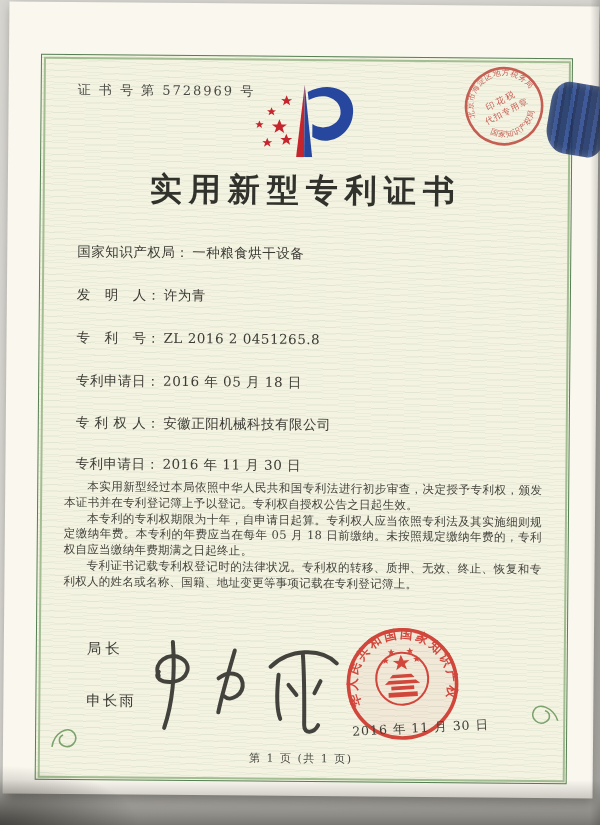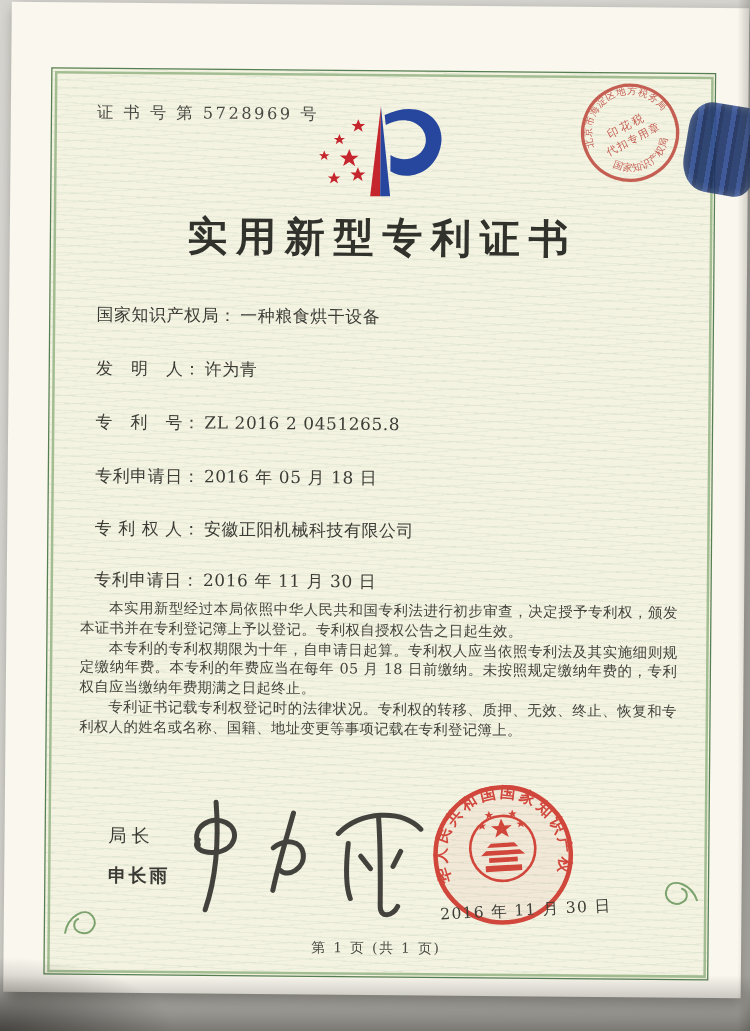--- a/index.html
+++ b/index.html
@@ -28,22 +28,22 @@
   .cert-number{position:absolute;left:36px;top:26px;font-size:13px;letter-spacing:2px;color:#4a4a44;white-space:nowrap;}
   .logo{position:absolute;left:208px;top:22px;width:118px;height:88px;}
   .cert-title{position:absolute;left:0;right:0;top:112px;text-align:center;
     font-size:32px;font-weight:700;letter-spacing:7px;color:#32322d;}
   .field{position:absolute;left:37px;font-size:13.5px;color:#3c3b35;letter-spacing:.5px;white-space:nowrap;}
   .f0{top:188px}.f1{top:231px}.f2{top:274px}.f3{top:317px}.f4{top:359px}.f5{top:400px}
   .fvalue{margin-left:3px;}
   .body-text{position:absolute;left:26px;top:424px;width:478px;
     font-size:11.5px;line-height:15.8px;color:#45443d;text-align:justify;}
   .body-text p{margin:0;text-indent:2em;letter-spacing:.3px;}
-  .signer-title{position:absolute;left:50px;top:604px;font-size:14.5px;letter-spacing:4px;color:#3b3a34;}
-  .signer-name{position:absolute;left:50px;top:636px;font-size:14.5px;letter-spacing:2px;color:#3b3a34;font-weight:bold;}
+  .signer-title{position:absolute;left:50px;top:584px;font-size:14.5px;letter-spacing:4px;color:#3b3a34;}
+  .signer-name{position:absolute;left:50px;top:636px;font-size:14.5px;letter-spacing:2px;color:#3b3a34;}
   .signature-svg{position:absolute;left:92px;top:576px;width:228px;height:114px;}
   .issue-seal{position:absolute;left:288px;top:548px;width:156px;height:156px;opacity:.93;transform:rotate(-4deg);}
   .seal-date{position:absolute;left:316px;top:662px;font-size:12.5px;color:#3e3d36;
     letter-spacing:1px;transform:rotate(-3.5deg);white-space:nowrap;z-index:6;}
   .page-footer{position:absolute;left:0;right:0;top:694px;text-align:center;font-size:11px;
     letter-spacing:1.5px;color:#4a4a43;}
   .tax-seal{position:absolute;left:405px;top:-10px;width:115px;height:115px;transform:rotate(-28deg);opacity:.88;}
   .blue-stamp{position:absolute;left:507px;top:24px;width:58px;height:72px;
     transform:rotate(9deg);border-radius:30% 12% 25% 35%;opacity:.9;
     background:repeating-linear-gradient(90deg,#1d3568 0 6px,#2c4a90 6px 10px,#16295a 10px 13px);

